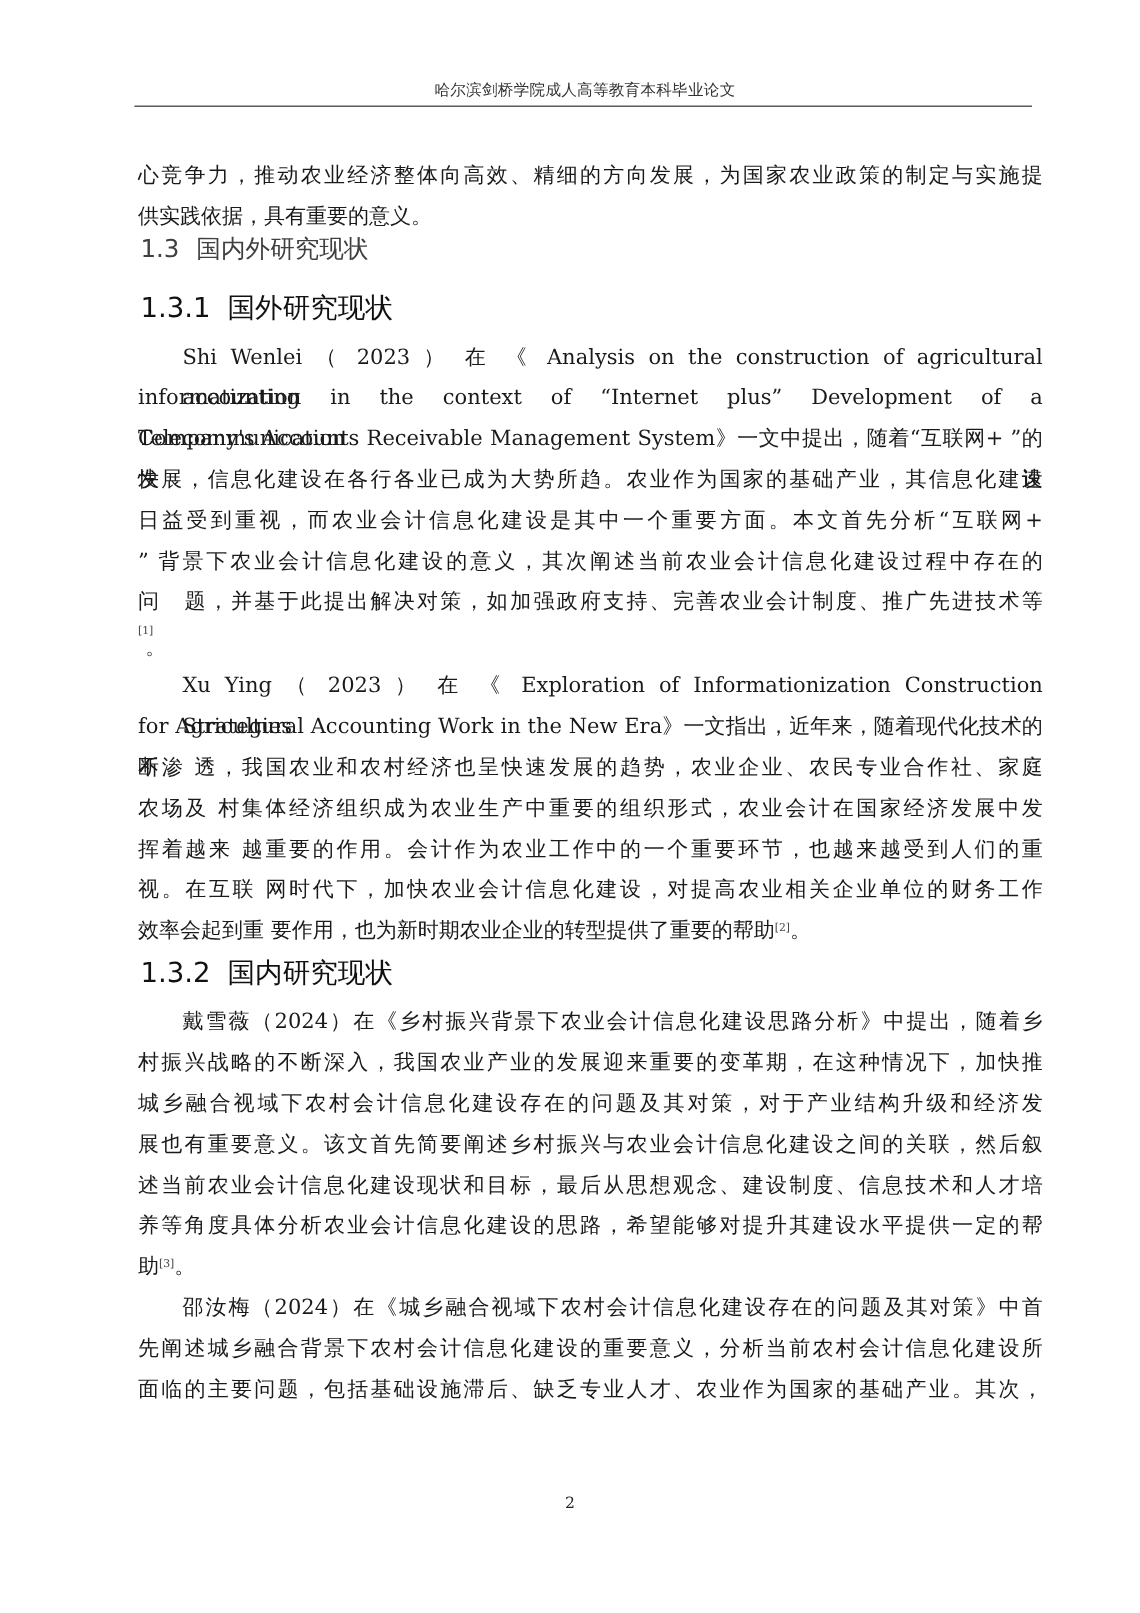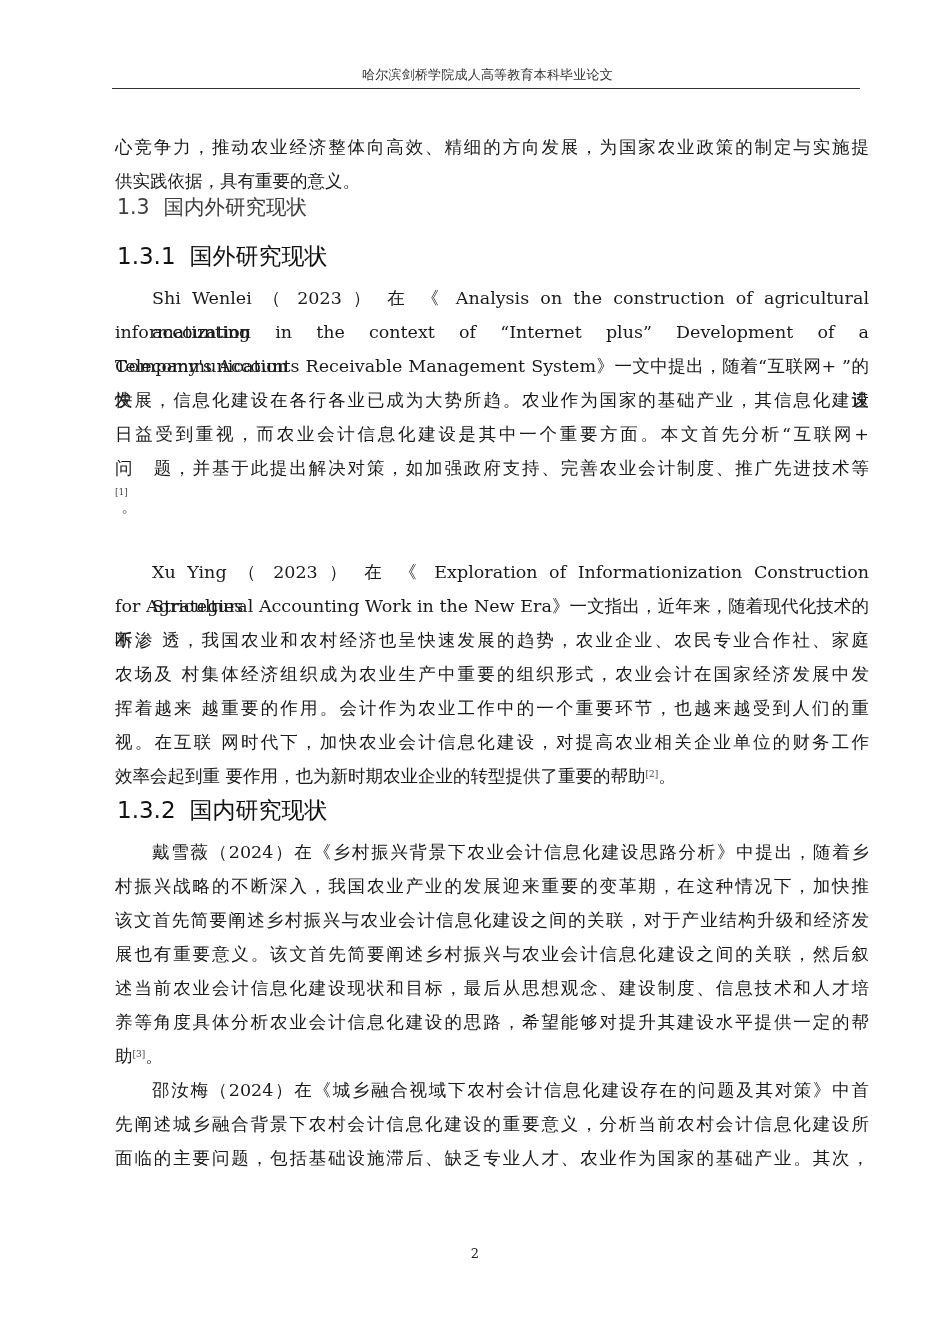--- a/index.html
+++ b/index.html
@@ -43,20 +43,21 @@
     <div class="h3" style="top:241px;">
       <span class="h-num">1.3.1</span><span>国外研究现状</span>
     </div>
 
     <div class="p" style="top:281px;">
       <span class="line j indent">Shi Wenlei （ 2023 ） 在 《 Analysis on the construction of agricultural accounting</span>
       <span class="line j">informatization in the context of “Internet plus” Development of a Telecommunication</span>
       <span class="line j">Company's Accounts Receivable Management System》一文中提出，随着“互联网+ ”的快速</span>
       <span class="line j">发展，信息化建设在各行各业已成为大势所趋。农业作为国家的基础产业，其信息化建设</span>
       <span class="line j">日益受到重视，而农业会计信息化建设是其中一个重要方面。本文首先分析“互联网+</span>
+      <span class="line j">” 背景下农业会计信息化建设的意义，其次阐述当前农业会计信息化建设过程中存在的</span>
       <span class="line j">问　题，并基于此提出解决对策，如加强政府支持、完善农业会计制度、推广先进技术等</span>
       <span class="cite-line">
         <span>[1]</span><br>
         <span style="font-size:17px; padding-left:6px;">。</span>
       </span>
     </div>
 
     <div class="p" style="top:555px;">
       <span class="line j indent">Xu Ying （ 2023 ） 在 《 Exploration of Informationization Construction Strategies</span>
       <span class="line j">for Agricultural Accounting Work in the New Era》一文指出，近年来，随着现代化技术的不</span>
@@ -67,21 +68,21 @@
       <span class="line"><span>效率会起到重 要作用，也为新时期农业企业的转型提供了重要的帮助</span><sup class="cite">[2]</sup><span>。</span></span>
     </div>
 
     <div class="h3" style="top:795px;">
       <span class="h-num">1.3.2</span><span>国内研究现状</span>
     </div>
 
     <div class="p" style="top:835px;">
       <span class="line j indent">戴雪薇（2024）在《乡村振兴背景下农业会计信息化建设思路分析》中提出，随着乡</span>
       <span class="line j">村振兴战略的不断深入，我国农业产业的发展迎来重要的变革期，在这种情况下，加快推</span>
-      <span class="line j">该文首先简要阐述乡村振兴与农业会计信息化建设之间的关联，对于产业结构升级和经济发</span>
+      <span class="line j">城乡融合视域下农村会计信息化建设存在的问题及其对策，对于产业结构升级和经济发</span>
       <span class="line j">展也有重要意义。该文首先简要阐述乡村振兴与农业会计信息化建设之间的关联，然后叙</span>
       <span class="line j">述当前农业会计信息化建设现状和目标，最后从思想观念、建设制度、信息技术和人才培</span>
       <span class="line j">养等角度具体分析农业会计信息化建设的思路，希望能够对提升其建设水平提供一定的帮</span>
       <span class="line"><span>助</span><sup class="cite">[3]</sup><span>。</span></span>
     </div>
 
     <div class="p" style="top:1073px;">
       <span class="line j indent">邵汝梅（2024）在《城乡融合视域下农村会计信息化建设存在的问题及其对策》中首</span>
       <span class="line j">先阐述城乡融合背景下农村会计信息化建设的重要意义，分析当前农村会计信息化建设所</span>
       <span class="line j">面临的主要问题，包括基础设施滞后、缺乏专业人才、农业作为国家的基础产业。其次，</span>

